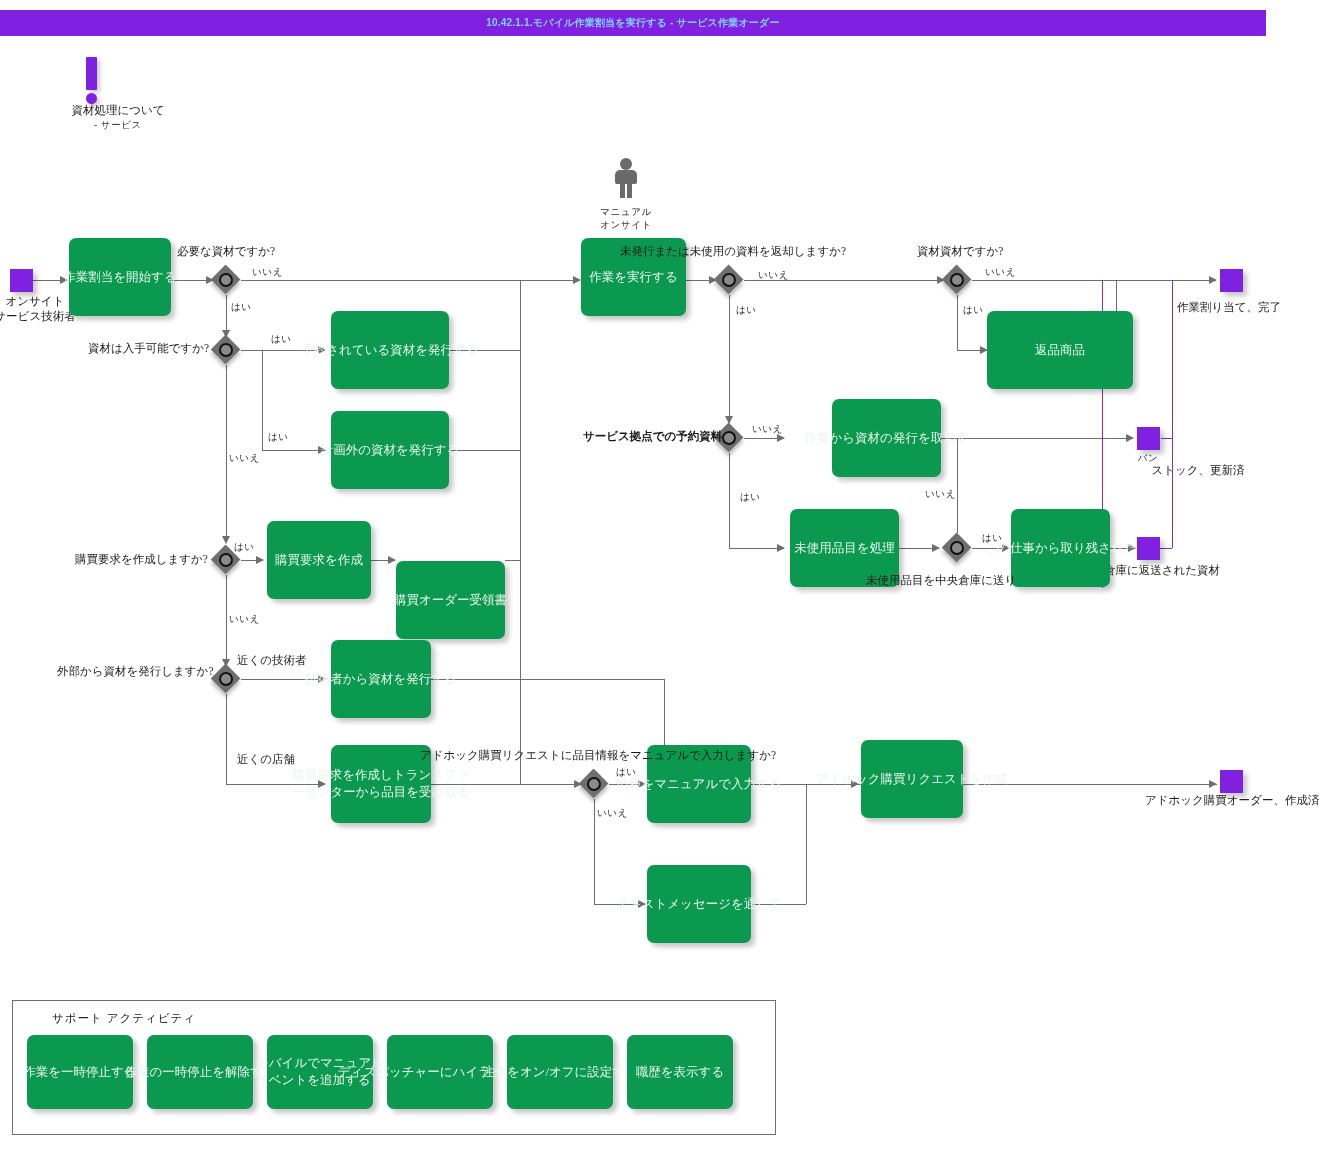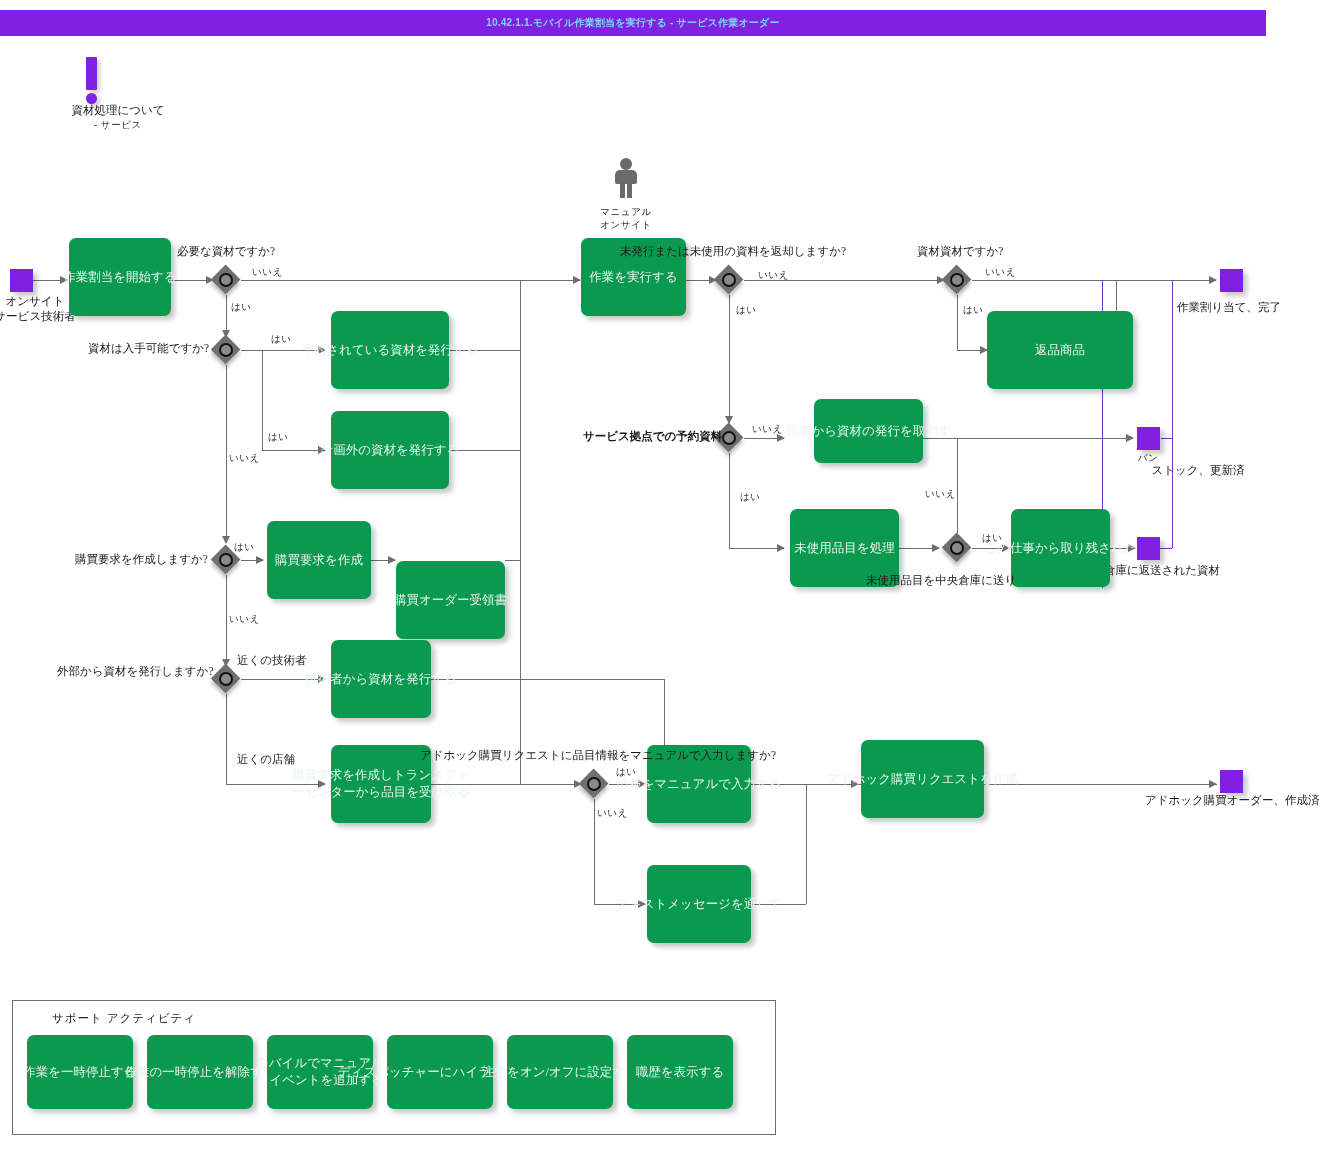--- a/index.html
+++ b/index.html
@@ -11,21 +11,21 @@
             display:flex;align-items:center;justify-content:center;}
   .titlebar span{color:#7dd3fc;font-size:10px;font-weight:bold;letter-spacing:.2px;
                  font-family:"Liberation Sans","DejaVu Sans",sans-serif;}
 
   
   .node{position:absolute;}
 
   
   .task{border-radius:7px;background:#0b9950;box-shadow:4px 4px 5px rgba(0,0,0,.22);}
   .task .tlabel{position:absolute;left:50%;top:50%;transform:translate(-50%,-50%);
-                color:#e9f6ee;font-size:12.5px;line-height:17px;text-align:right;
+                color:#e9f6ee;font-size:12.5px;line-height:17px;text-align:left;
                 white-space:nowrap;pointer-events:none;}
 
   
   .gw{width:30px;height:30px;}
   .gw .dia{position:absolute;left:0;top:0;width:21.2px;height:21.2px;background:#6f6f6f;
            transform:rotate(45deg);margin:4.4px;box-shadow:3px 3px 4px rgba(0,0,0,.25);}
   .gw .ring{position:absolute;left:8px;top:8px;width:10px;height:10px;border:2.5px solid #111;
             border-radius:50%;background:#8a8a8a;}
 
   
@@ -247,41 +247,41 @@
   </div>
 
   <div class="node task" style="left:581px;top:238px;width:105px;height:78px;">
     <div class="tlabel">作業を実行する</div>
   </div>
 
   <div class="node task" style="left:987px;top:311px;width:106px;height:78px;padding-left:40px;">
     <div class="tlabel">返品商品</div>
   </div>
 
-  <div class="node task" style="left:814px;top:399px;width:109px;height:64px;">
+  <div class="node task" style="left:832px;top:399px;width:109px;height:78px;">
     <div class="tlabel">作業から資材の発行を取消す</div>
   </div>
 
   <div class="node task" style="left:790px;top:509px;width:109px;height:78px;">
     <div class="tlabel">未使用品目を処理</div>
   </div>
 
   <div class="node task" style="left:1011px;top:509px;width:99px;height:78px;">
     <div class="tlabel">この仕事から取り残された</div>
   </div>
 
   <div class="node task" style="left:647px;top:745px;width:104px;height:78px;">
     <div class="tlabel">情報をマニュアルで入力する</div>
   </div>
 
   <div class="node task" style="left:647px;top:865px;width:104px;height:78px;">
     <div class="tlabel">テキストメッセージを通じて</div>
   </div>
 
-  <div class="node task" style="left:861px;top:740px;width:102px;height:78px;padding-left:21px;">
+  <div class="node task" style="left:861px;top:740px;width:102px;height:78px;">
     <div class="tlabel">アドホック購買リクエストを作成</div>
   </div>
 
   <div class="node gw" style="left:211px;top:265px;">
     <div class="dia"></div>
       <div class="ring"></div>
     </div>
   <div class="txt" style="left:177px;top:244px;">必要な資材ですか?</div>
   <div class="txt sm" style="left:252px;top:265px;">いいえ</div>
   <div class="txt sm" style="left:231px;top:300px;">はい</div>

